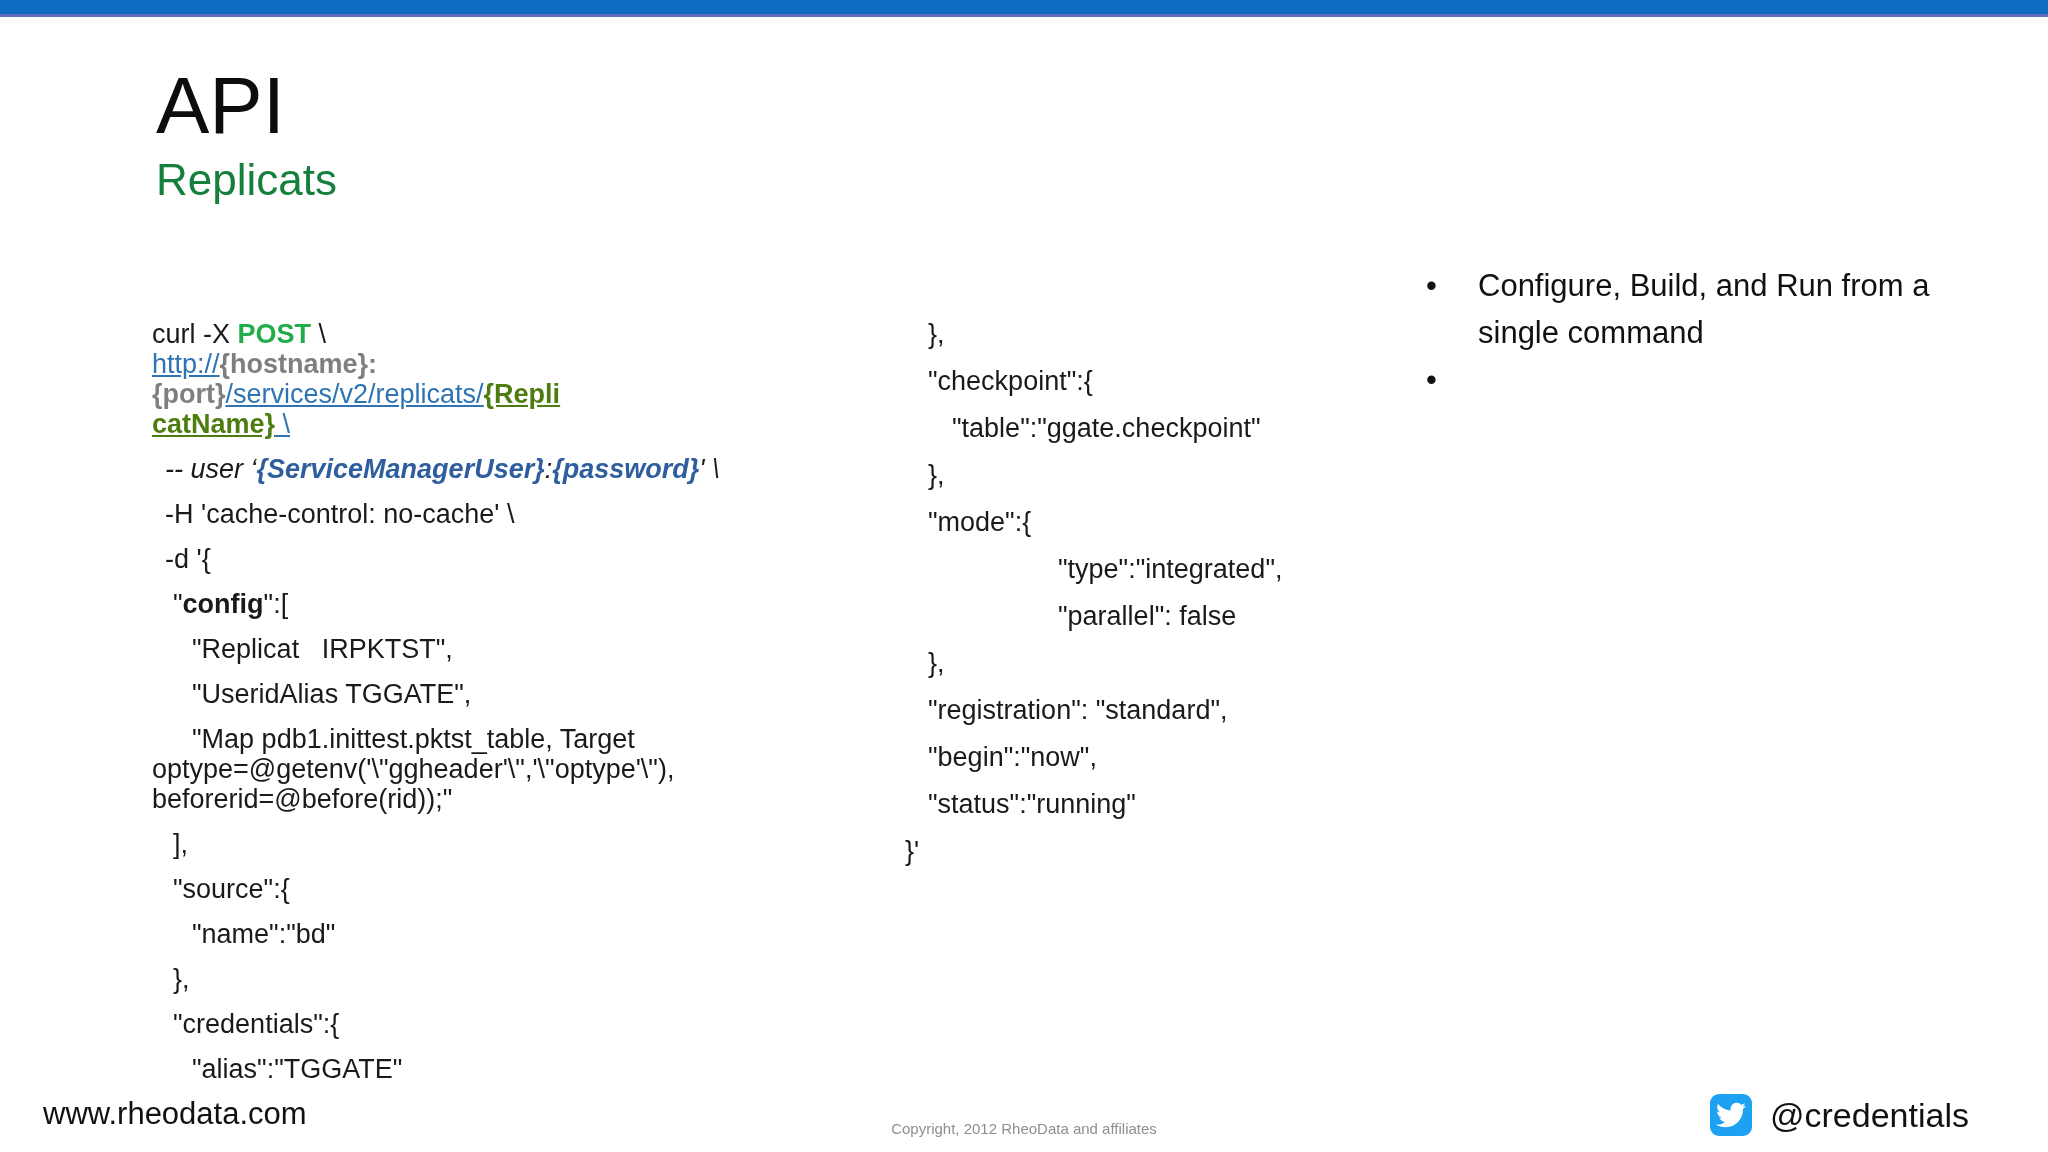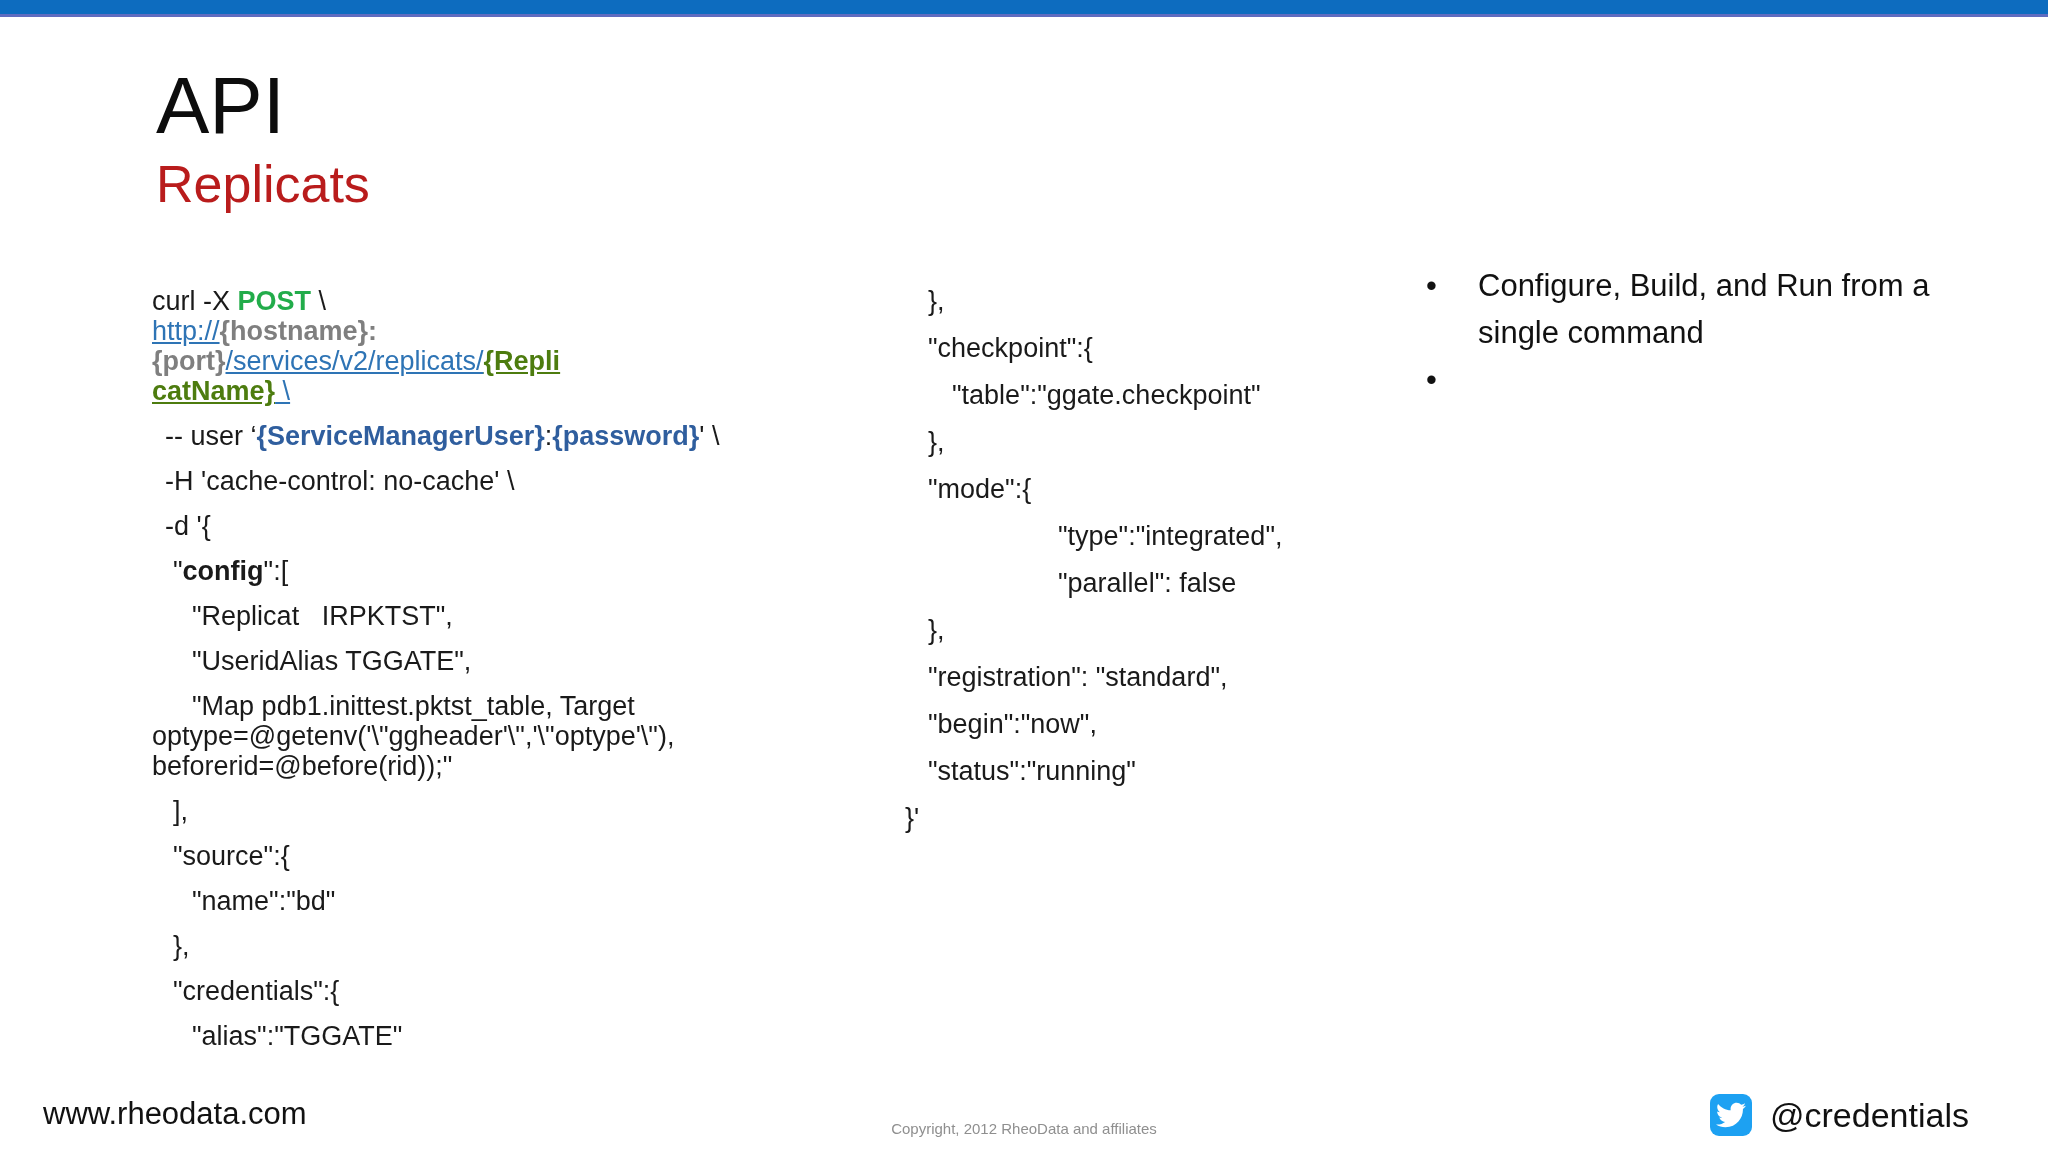--- a/index.html
+++ b/index.html
@@ -5,24 +5,24 @@
   * { margin:0; padding:0; box-sizing:border-box; }
   html,body { width:2048px; height:1152px; background:#ffffff; overflow:hidden;
               font-family:"Liberation Sans", sans-serif; color:#1a1a1a; }
   .stage { position:relative; width:2048px; height:1152px; background:#ffffff; }
 
   .top-bar { position:absolute; left:0; top:0; width:2048px; height:17px;
              background:#0d6cbf; border-bottom:3px solid #5f6cc0; }
 
   .page-title { position:absolute; left:156px; top:64px; font-size:80px; line-height:1.05;
                 font-weight:400; color:#0d0d0d; letter-spacing:0px; }
-  .page-subtitle { position:absolute; left:156px; top:156px; font-size:52px; line-height:1.1;
-                   font-weight:400; color:#b91c1c; }
+  .page-subtitle { position:absolute; left:156px; top:156px; font-size:44px; line-height:1.1;
+                   font-weight:400; color:#15803d; }
 
-  .code-col { position:absolute; font-size:27px; color:#1a1a1a; }
+  .code-col { position:absolute; font-size:27px; color:#1a1a1a;margin-top:33px; }
   .code-left  { left:152px; top:286px; width:625px; }
   .code-middle{ left:905px; top:286px; width:430px; }
   .para { margin-bottom:15px; }
   .code-middle .para { margin-bottom:17px; }
   .cline { line-height:30px; white-space:pre-wrap; }
 
   .sg-p  { color:#1a1a1a; }
   .sg-b  { color:#1a1a1a; font-weight:700; }
   .sg-g  { color:#22ac4a; font-weight:700; }
   .sg-l  { color:#2e74b5; text-decoration:underline; }
@@ -53,21 +53,21 @@
   <div class="page-title">API</div>
   <div class="page-subtitle">Replicats</div>
 
   <div id="code-left" class="code-col code-left">
       <div class="para">
         <div class="cline" style="padding-left: 0px;"><span class="sg-p">curl -X </span><span class="sg-g">POST</span><span class="sg-p"> \</span></div>
         <div class="cline" style="padding-left: 0px;"><span class="sg-l">http://</span><span class="sg-gb">{hostname}:{port}</span><span class="sg-l">/services/v2/replicats/</span><span class="sg-lb">{Repli</span></div>
         <div class="cline" style="padding-left: 0px;"><span class="sg-lb">catName}</span><span class="sg-l"> \</span></div>
       </div>
       <div class="para">
-        <div class="cline" style="padding-left: 13px;"><span class="sg-p">-- user ‘</span><span class="sg-nb">{ServiceManagerUser}</span><span class="sg-p">:</span><span class="sg-nb">{password}</span><span class="sg-p">' \</span></div>
+        <div class="cline" style="padding-left: 13px; font-style: italic;"><span class="sg-p">-- user ‘</span><span class="sg-nb">{ServiceManagerUser}</span><span class="sg-p">:</span><span class="sg-nb">{password}</span><span class="sg-p">' \</span></div>
       </div>
       <div class="para">
         <div class="cline" style="padding-left: 13px;"><span class="sg-p">-H 'cache-control: no-cache' \</span></div>
       </div>
       <div class="para">
         <div class="cline" style="padding-left: 13px;"><span class="sg-p">-d '{</span></div>
       </div>
       <div class="para">
         <div class="cline" style="padding-left: 21px;"><span class="sg-p">"</span><span class="sg-b">config</span><span class="sg-p">":[</span></div>
       </div>

